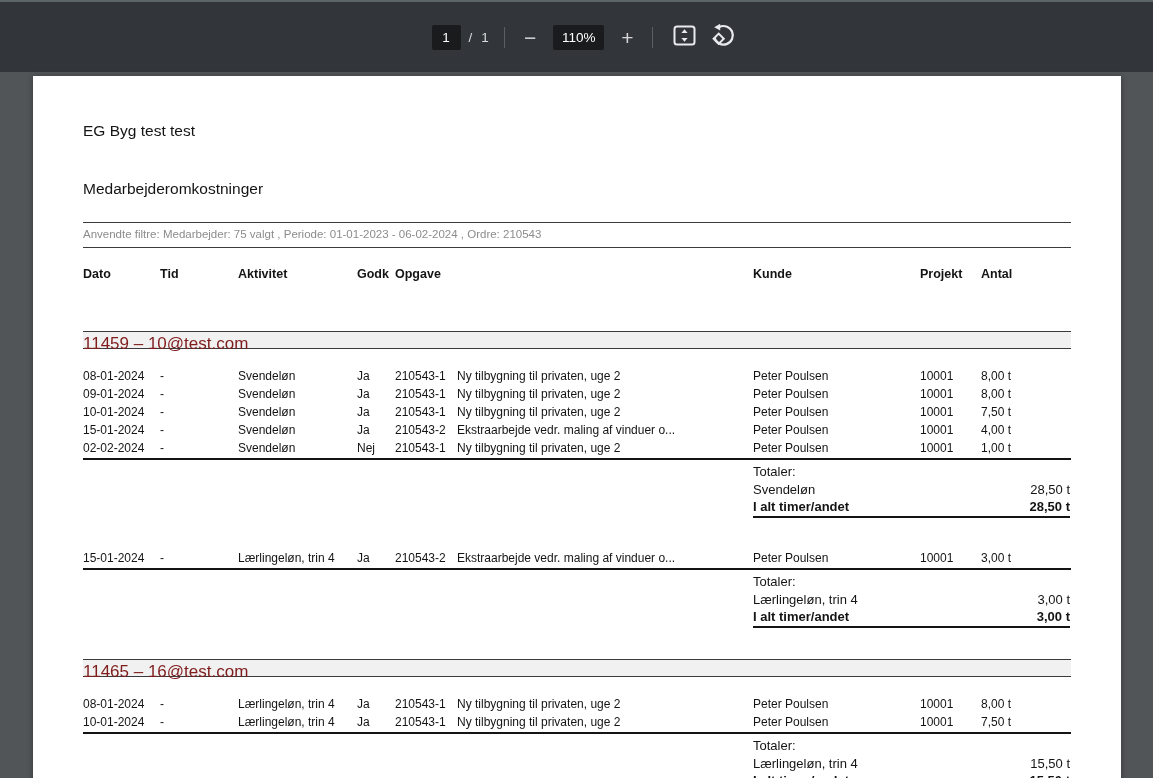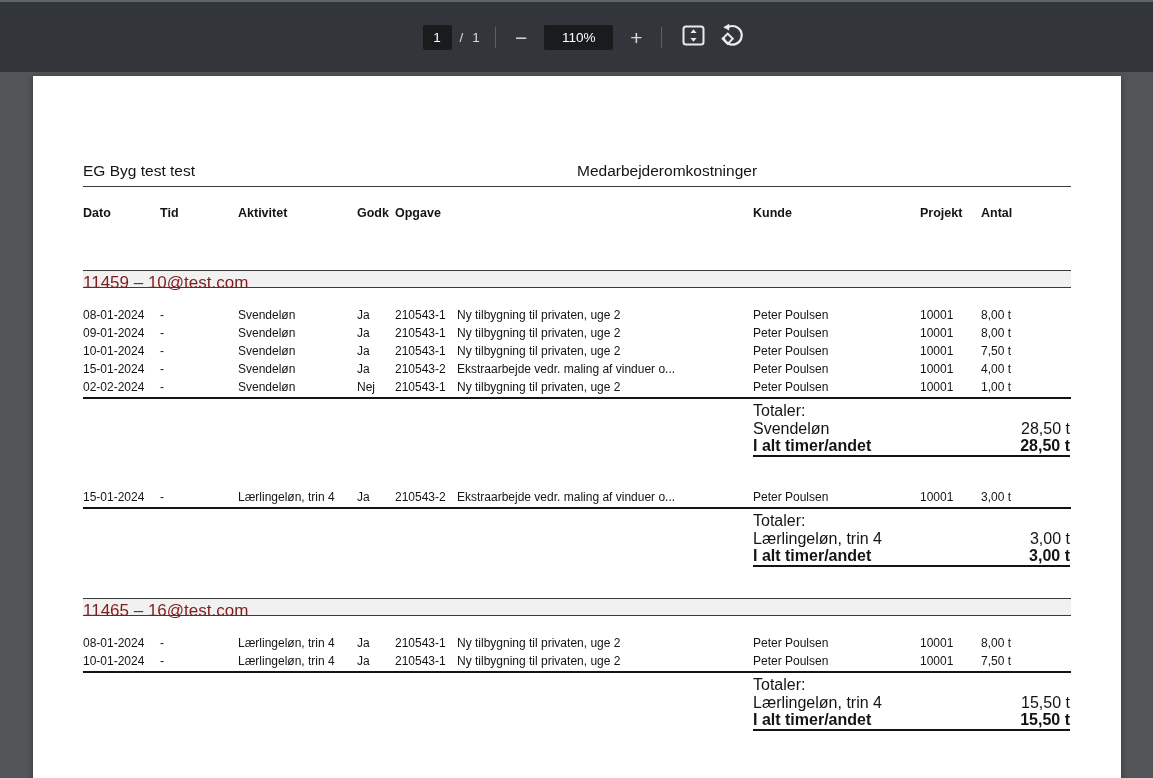--- a/index.html
+++ b/index.html
@@ -22,21 +22,21 @@
     display: flex; align-items: center;
     transform: translateX(8px);
   }
   .tb-box {
     background: #191b1c; color: #ffffff;
     height: 25px; border-radius: 2px;
     display: flex; align-items: center; justify-content: center;
     font-size: 13.5px;
   }
   .page-box { width: 29px; }
-  .zoom-box { width: 69px; margin: 0 13px; }
+  .zoom-box { width: 51px; margin: 0 13px; }
   .tb-text { color: #d9dbdc; font-size: 13.5px; }
   .slash { margin: 0 9px 0 8px; }
   .tb-sep { width: 1px; height: 21px; background: #5b6063; margin: 0 15px; }
   .tb-btn {
     color: #d3d5d6; font-size: 21px; line-height: 21px;
     background: none; border: none; padding: 0 4px;
     cursor: pointer; font-family: "Liberation Sans", sans-serif;
   }
   .icon-btn { background: none; border: none; padding: 2px; cursor: pointer; display: flex; align-items: center; }
   .fit-btn { margin: 0 9px 0 3px; }
@@ -45,23 +45,24 @@
     position: absolute; left: 33px; top: 76px;
     width: 1088px; height: 762px;
     background: #ffffff;
     padding: 0 50px;
     box-shadow: 0 1px 6px rgba(0,0,0,0.35);
     color: #141414;
   }
   .doc-header {
     margin-top: 46px;
     display: flex; align-items: baseline;
-    padding-bottom: 6px;
+    padding-bottom: 24px;
     border-bottom: 1.5px solid #3a3a3a;
     font-size: 15.5px;
+    flex-direction: column;
   }
   .doc-header > div { flex: 1; white-space: nowrap; }
   .doc-title { text-align: left; margin-top: 40px; }
   .doc-printed { text-align: right; white-space: pre; }
   .filters {
     color: #8c8c8c; font-size: 11.5px;
     padding: 5px 0 7px 0;
     border-bottom: 1.5px solid #3a3a3a;
   }
   
@@ -83,21 +84,21 @@
     height: 18px; line-height: 23px;
     font-size: 17px;
     color: #7f1d1d;
   }
   .g1 .group-band { margin-top: 48px; }
   .group { margin-bottom: 31px; }
   .rows { margin-top: 18px; border-bottom: 2.5px solid #141414; padding-bottom: 1px; }
   .totals { margin-left: 670px; width: 317px; margin-top: 3px; }
   .trow {
     display: flex; justify-content: space-between;
-    height: 18px; line-height: 18px; font-size: 16px; white-space: nowrap;
+    height: 18px; line-height: 18px; font-size: 13px; white-space: nowrap;
   }
   .trow.grand { font-weight: bold; border-bottom: 2.5px solid #141414; height: 19px; align-items: flex-end; }
 </style>
 </head>
 <body>
 
 <div class="toolbar">
   <div class="toolbar-cluster">
     <div class="tb-box page-box">1</div>
     <span class="tb-text slash">/</span>
@@ -128,20 +129,21 @@
   </div>
 </div>
 
 <div class="page">
 
   <div class="doc-header">
     <div>EG Byg test test</div>
     <div class="doc-title">Medarbejderomkostninger</div>
   </div>
 
+  <div class="filters">Anvendte filtre: Medarbejder: 75 valgt , Periode: 01-01-2023 - 06-02-2024 , Ordre: 210543</div>
 
   <div class="grid-row col-headers">
     <div>Dato</div>
     <div>Tid</div>
     <div>Aktivitet</div>
     <div>Godk</div>
     <div>Opgave</div>
     <div></div>
     <div>Kunde</div>
     <div class="c-projekt">Projekt</div>

